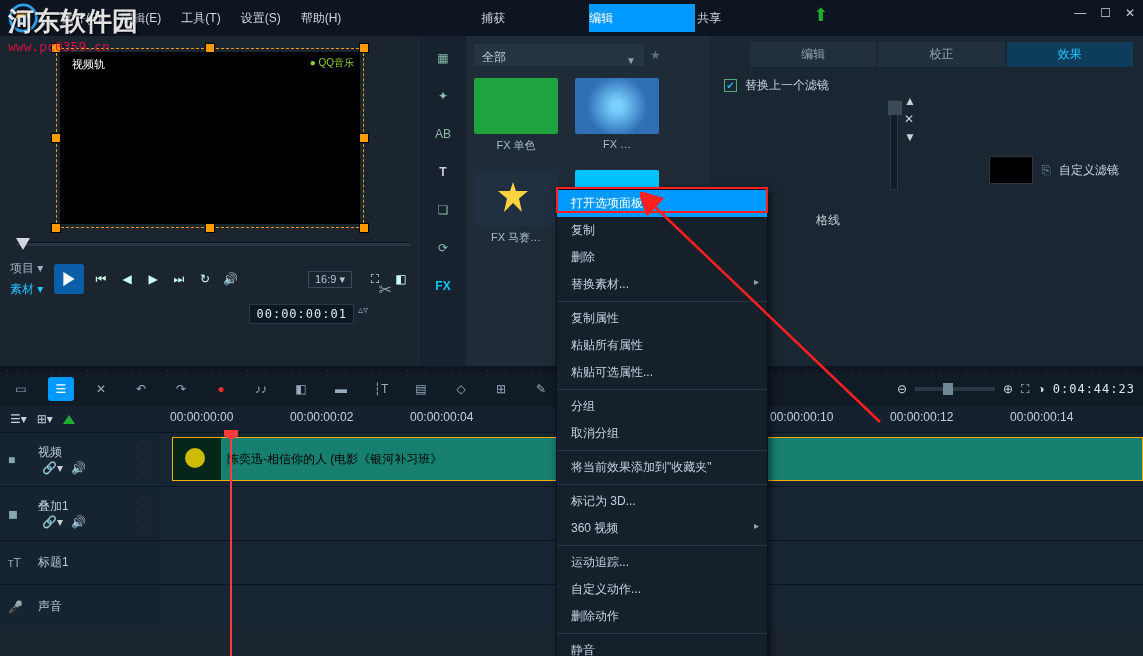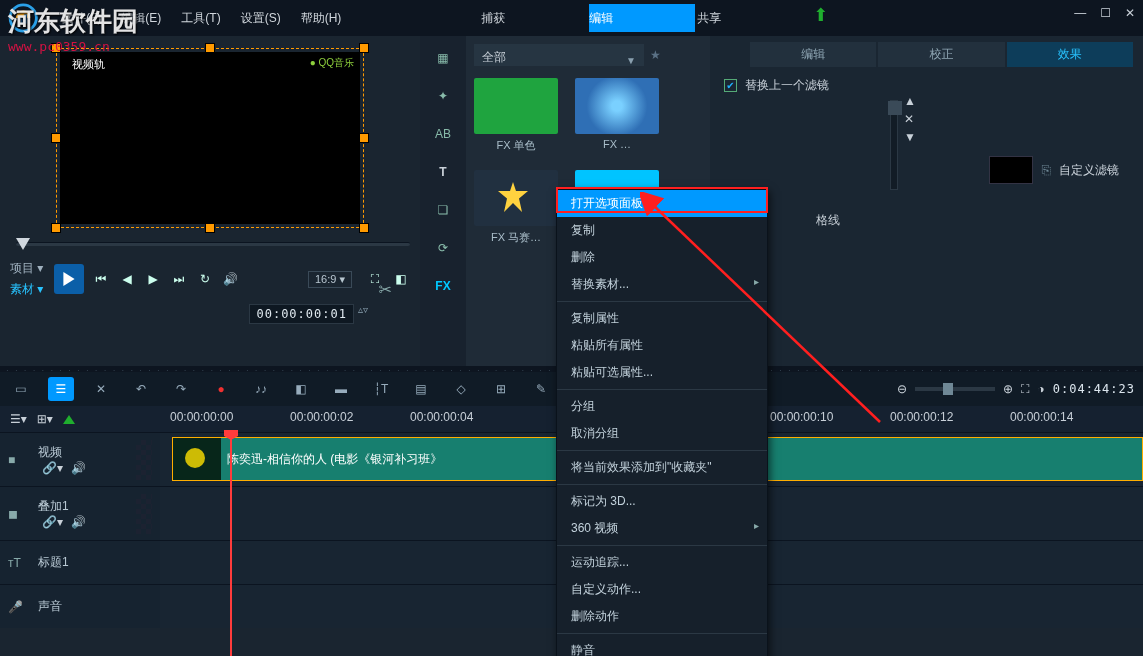--- a/index.html
+++ b/index.html
@@ -85,21 +85,21 @@
 .track{display:flex;height:54px;border-top:1px solid #0b1420}
 .trk-head{width:160px;background:#162330;display:flex;align-items:center;padding:0 8px;gap:8px}
 .trk-icon{width:22px;color:#8aa}
 .trk-name{color:#b9c9d4}
 .trk-sub{display:flex;gap:8px;color:#64798a;font-size:11px;margin-left:4px}
 .trk-body{flex:1;position:relative;background:#182532}
 .checker{background-image:linear-gradient(45deg,#223 25%,transparent 25%),linear-gradient(-45deg,#223 25%,transparent 25%),linear-gradient(45deg,transparent 75%,#223 75%),linear-gradient(-45deg,transparent 75%,#223 75%);background-size:10px 10px;background-position:0 0,0 5px,5px -5px,-5px 0;width:16px;height:40px;margin-left:auto;opacity:.5}
 .clip{position:absolute;top:4px;height:44px;background:#177f6f;border:1px solid #ffae00;left:12px;right:0;display:flex;align-items:center}
 .clip .cthumb{width:48px;height:100%;background:#07261a;margin-right:6px;position:relative}
 .clip .cthumb:after{content:"";position:absolute;left:12px;top:10px;width:20px;height:20px;border-radius:50%;background:#ffe100;opacity:.8}
-.clip .ctxt{color:#ffffff;white-space:nowrap}
+.clip .ctxt{color:#000000;white-space:nowrap}
 
 .ctx{position:absolute;left:556px;top:189px;width:212px;background:#16202b;border:1px solid #0a121b;z-index:20;box-shadow:2px 2px 8px rgba(0,0,0,.6)}
 .ctx .ci{padding:5px 14px;color:#c3d2dc;position:relative}
 .ctx .ci.hov{background:#0099ff;color:#fff}
 .ctx .ci.sub:after{content:"▸";position:absolute;right:8px;top:5px;font-size:10px;color:#8aa}
 .ctx .sep{height:1px;background:#2b3844;margin:3px 0}
 .ctx-highlight{position:absolute;left:556px;top:187px;width:212px;height:26px;border:2px solid #ff1f1f;z-index:21;pointer-events:none}
 .arrow-svg{position:absolute;left:640px;top:192px;z-index:22;pointer-events:none}
 
 .star{color:#5a7185}

